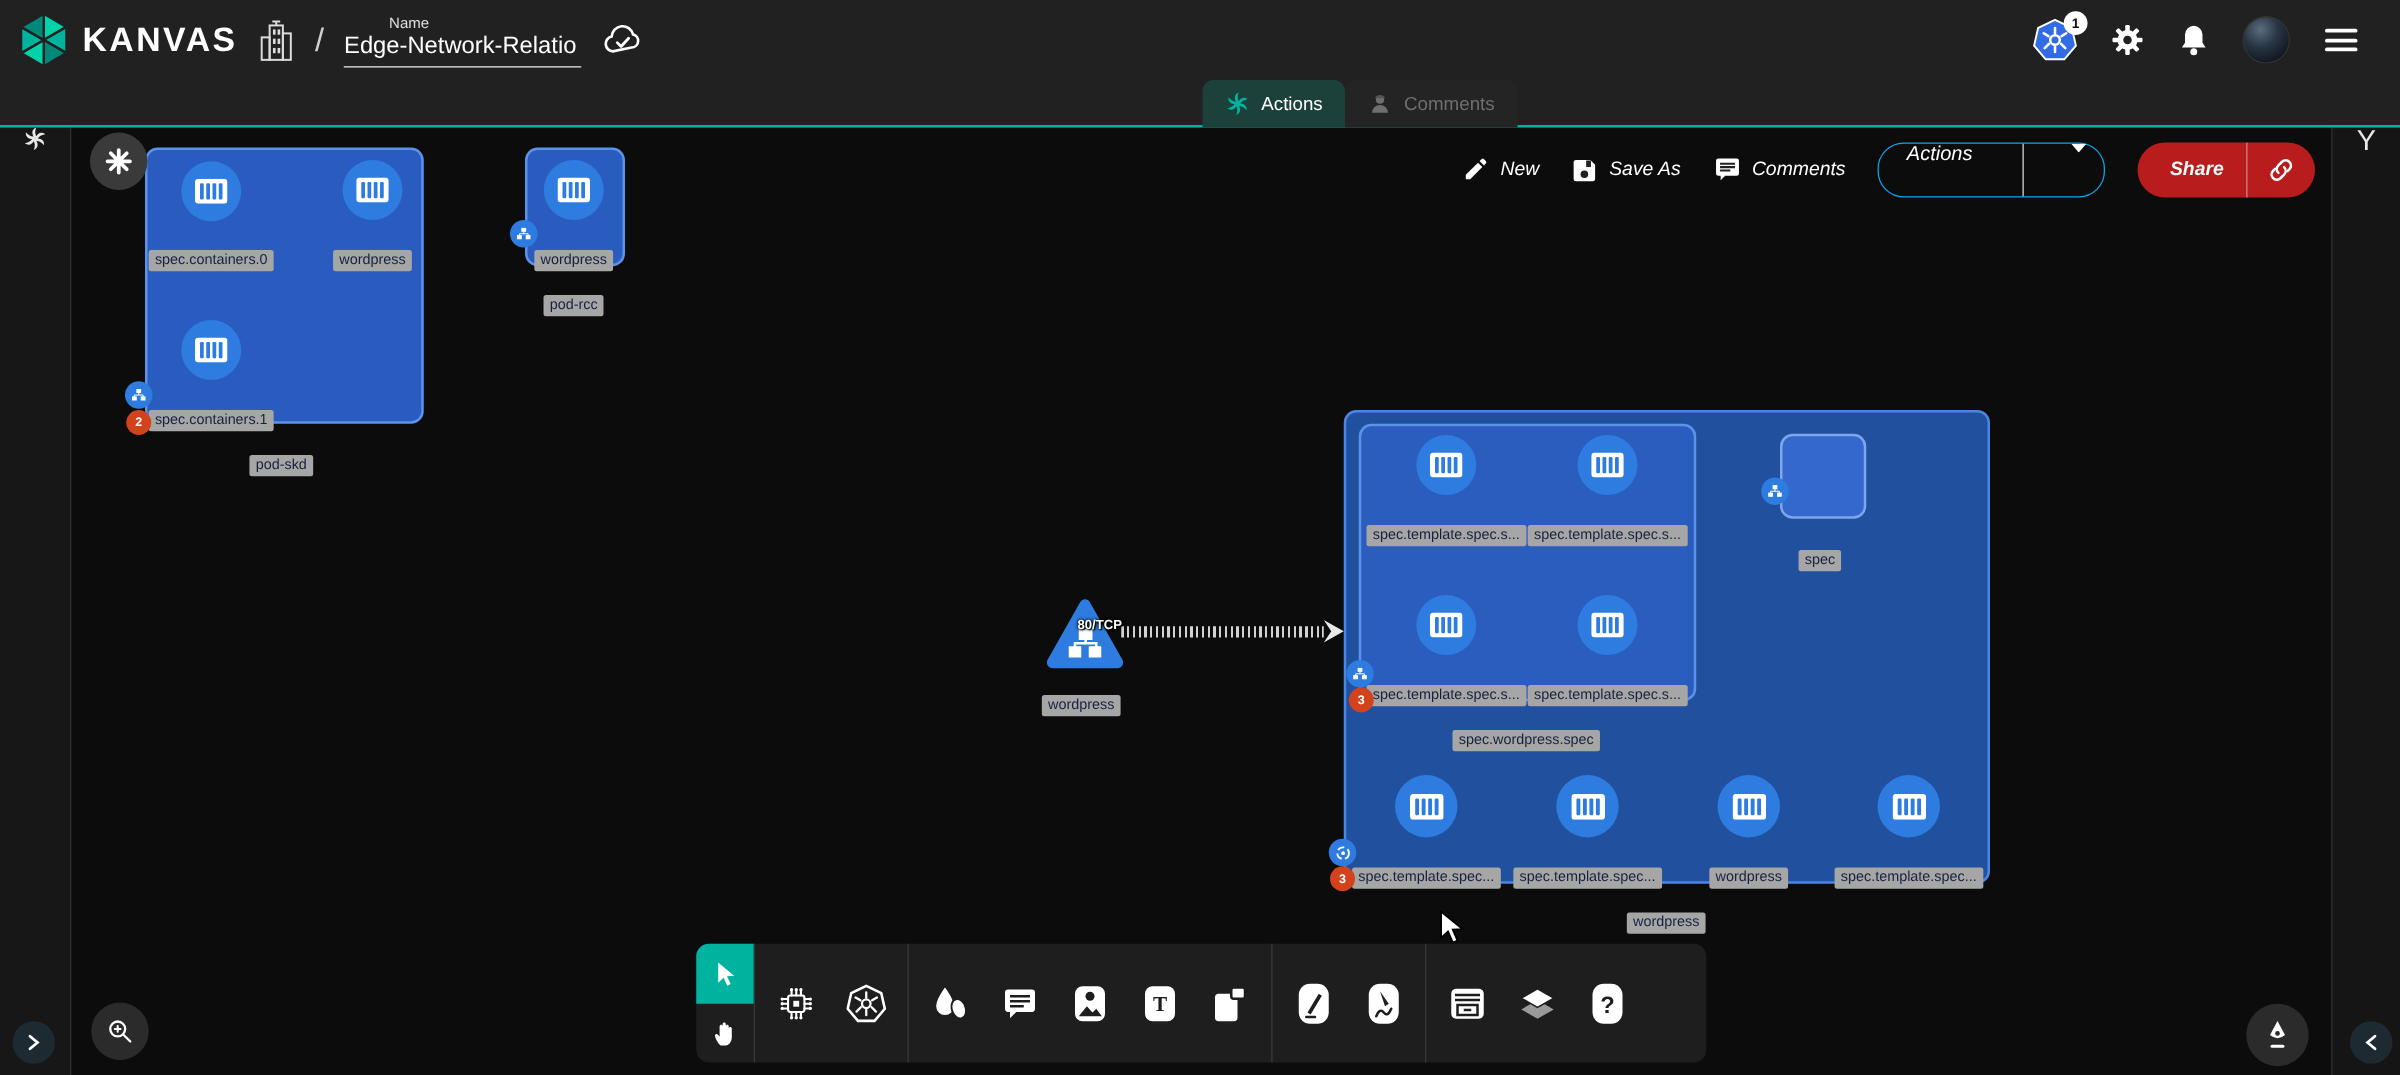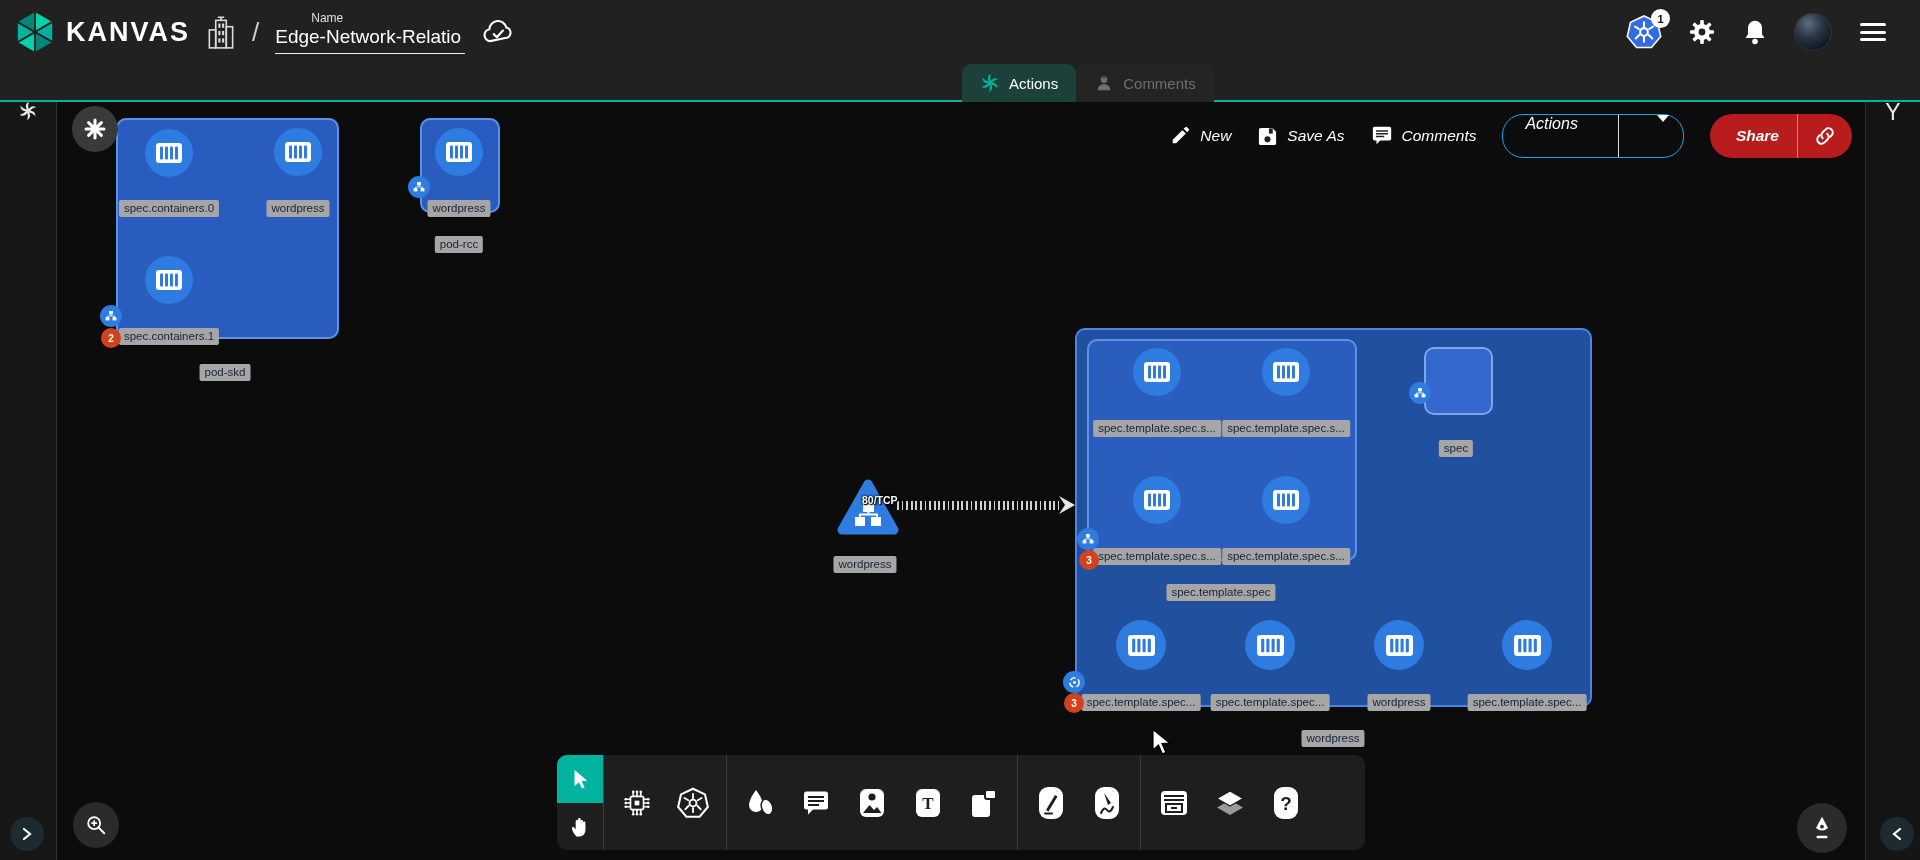--- a/index.html
+++ b/index.html
@@ -383,21 +383,21 @@
   <div class="chip" style="left:1157px;top:404px;">spec.template.spec.s...</div>
   <div class="chip" style="left:1286px;top:404px;">spec.template.spec.s...</div>
   <div class="chip" style="left:1157px;top:532px;">spec.template.spec.s...</div>
   <div class="chip" style="left:1286px;top:532px;">spec.template.spec.s...</div>
   <div class="badge-net" style="left:1077px;top:528px;">
     <svg width="12" height="10" viewBox="0 0 24 20">
         <use href="#ic-sitemap"></use>
       </svg>
   </div>
   <div class="badge-num" style="left:1079px;top:550px;">3</div>
-  <div class="chip" style="left:1221px;top:568px;">spec.template.spec</div>
+  <div class="chip" style="left:1221px;top:568px;">spec.wordpress.spec</div>
 
   <div class="grp spec" style="left:1424px;top:347px;width:69px;height:68px;"></div>
   <div class="badge-net" style="left:1409px;top:382px;">
     <svg width="12" height="10" viewBox="0 0 24 20">
         <use href="#ic-sitemap"></use>
       </svg>
   </div>
   <div class="chip" style="left:1456px;top:424px;">spec</div>
 
   <div class="node big" style="left:1116px;top:620px;">

